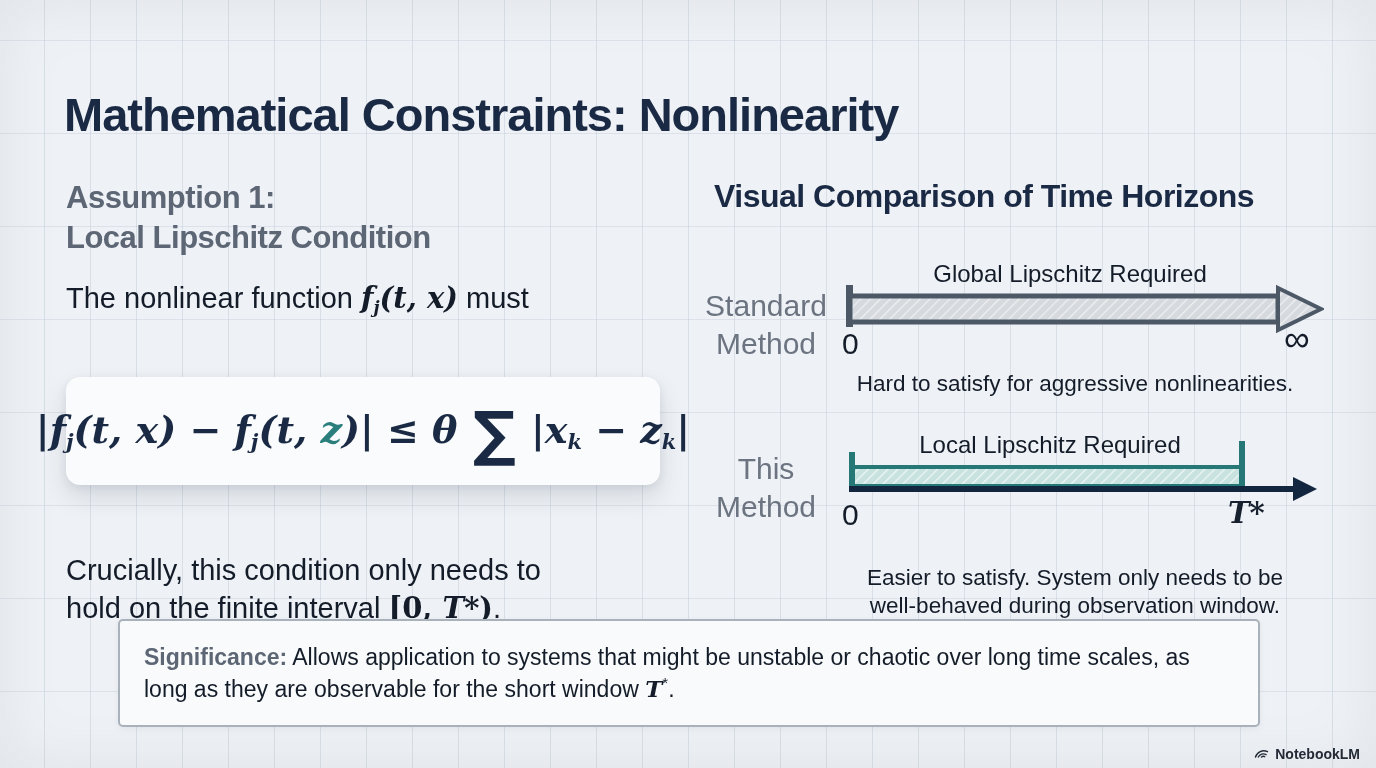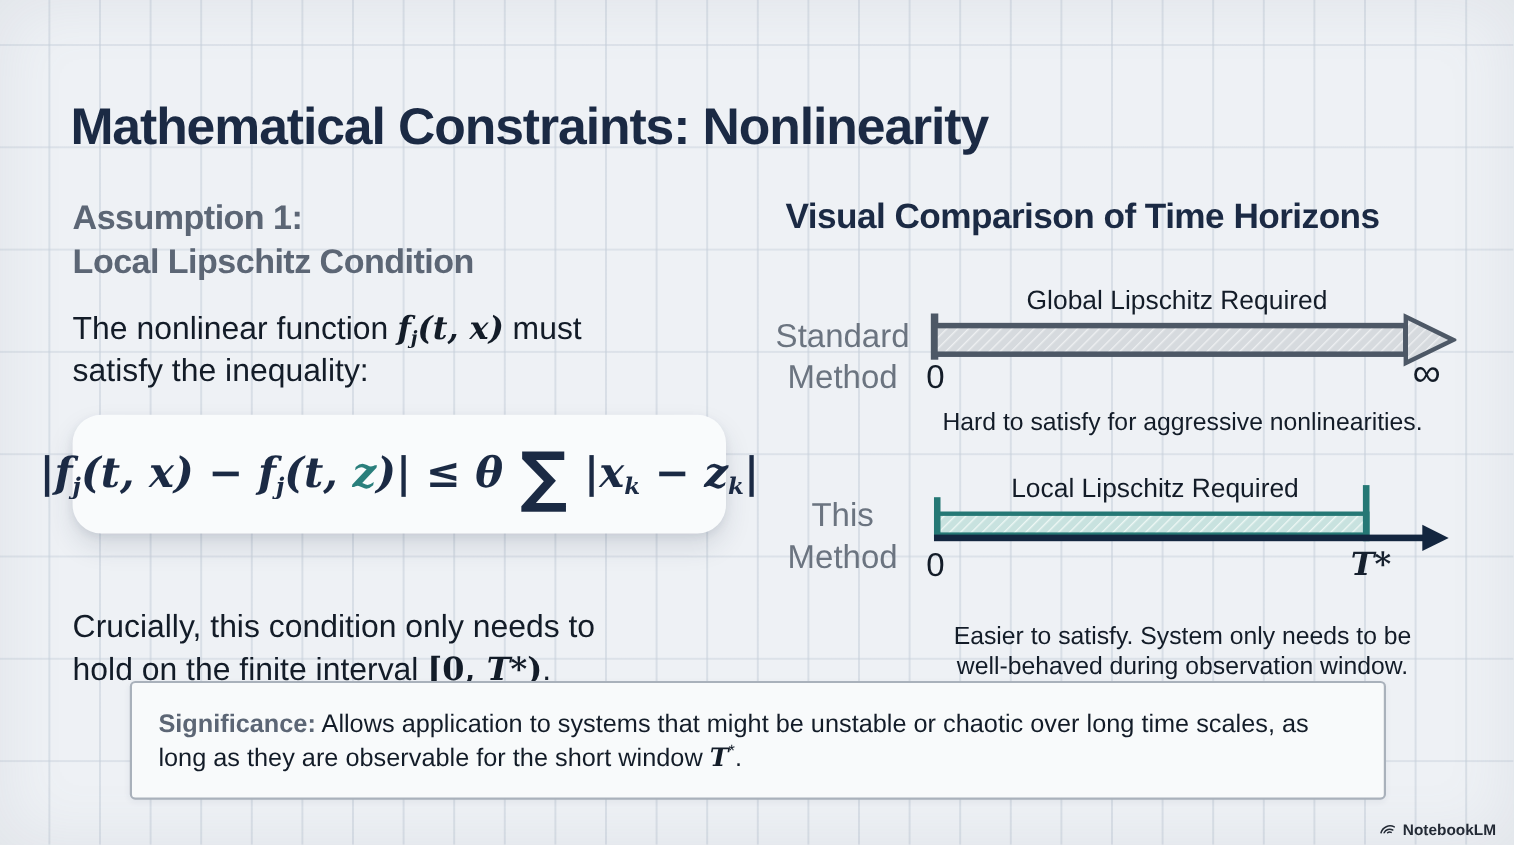--- a/index.html
+++ b/index.html
@@ -27,21 +27,21 @@
   }
   .intro{
     left:66px;top:280px;width:620px;
     font-size:29px;color:#131c28;line-height:1.3;
   }
   .mathit{font-family:"DejaVu Serif","Liberation Serif",serif;font-style:italic;font-weight:600;}
   .mathsub{font-family:"DejaVu Serif","Liberation Serif",serif;font-style:italic;font-weight:600;font-size:0.58em;vertical-align:-0.28em;}
   .mathup{font-family:"DejaVu Serif","Liberation Serif",serif;font-weight:600;}
   .formula-box{
     left:66px;top:377px;width:594px;height:108px;
-    background:#f9fbfc;border-radius:26px;
+    background:#f9fbfc;border-radius:14px;
     box-shadow:0 12px 24px rgba(35,55,80,0.13),0 3px 8px rgba(35,55,80,0.08);
     display:flex;align-items:center;justify-content:center;
   }
   .formula{
     font-family:"DejaVu Serif","Liberation Serif",serif;font-style:italic;font-weight:700;
     font-size:38px;color:#1b2a44;white-space:nowrap;
   }
   .formula .sub{font-size:0.55em;vertical-align:-0.3em;}
   .formula .teal{color:#2a7f7c;}
   .formula .sum{
@@ -98,21 +98,20 @@
 
   <h1 class="abs title">Mathematical Constraints: Nonlinearity</h1>
 
   <div class="abs assumption">
     <div>Assumption 1:</div>
     <div>Local Lipschitz Condition</div>
   </div>
 
   <div class="abs intro">
     <div><span>The nonlinear function </span><span class="mathit"><span>f</span><span class="mathsub">j</span><span>(t, x)</span></span><span> must</span></div>
-    <div>satisfy the inequality:</div>
   </div>
 
   <div class="abs formula-box">
     <div class="formula">
       <span>|f</span><span class="sub">j</span><span>(t, x) − f</span><span class="sub">j</span><span>(t, </span><span class="teal">z</span><span>)| ≤ θ </span><span class="sum">∑</span><span> |x</span><span class="sub">k</span><span> − z</span><span class="sub">k</span><span>|</span>
     </div>
   </div>
 
   <div class="abs crucially">
     <div>Crucially, this condition only needs to</div>

